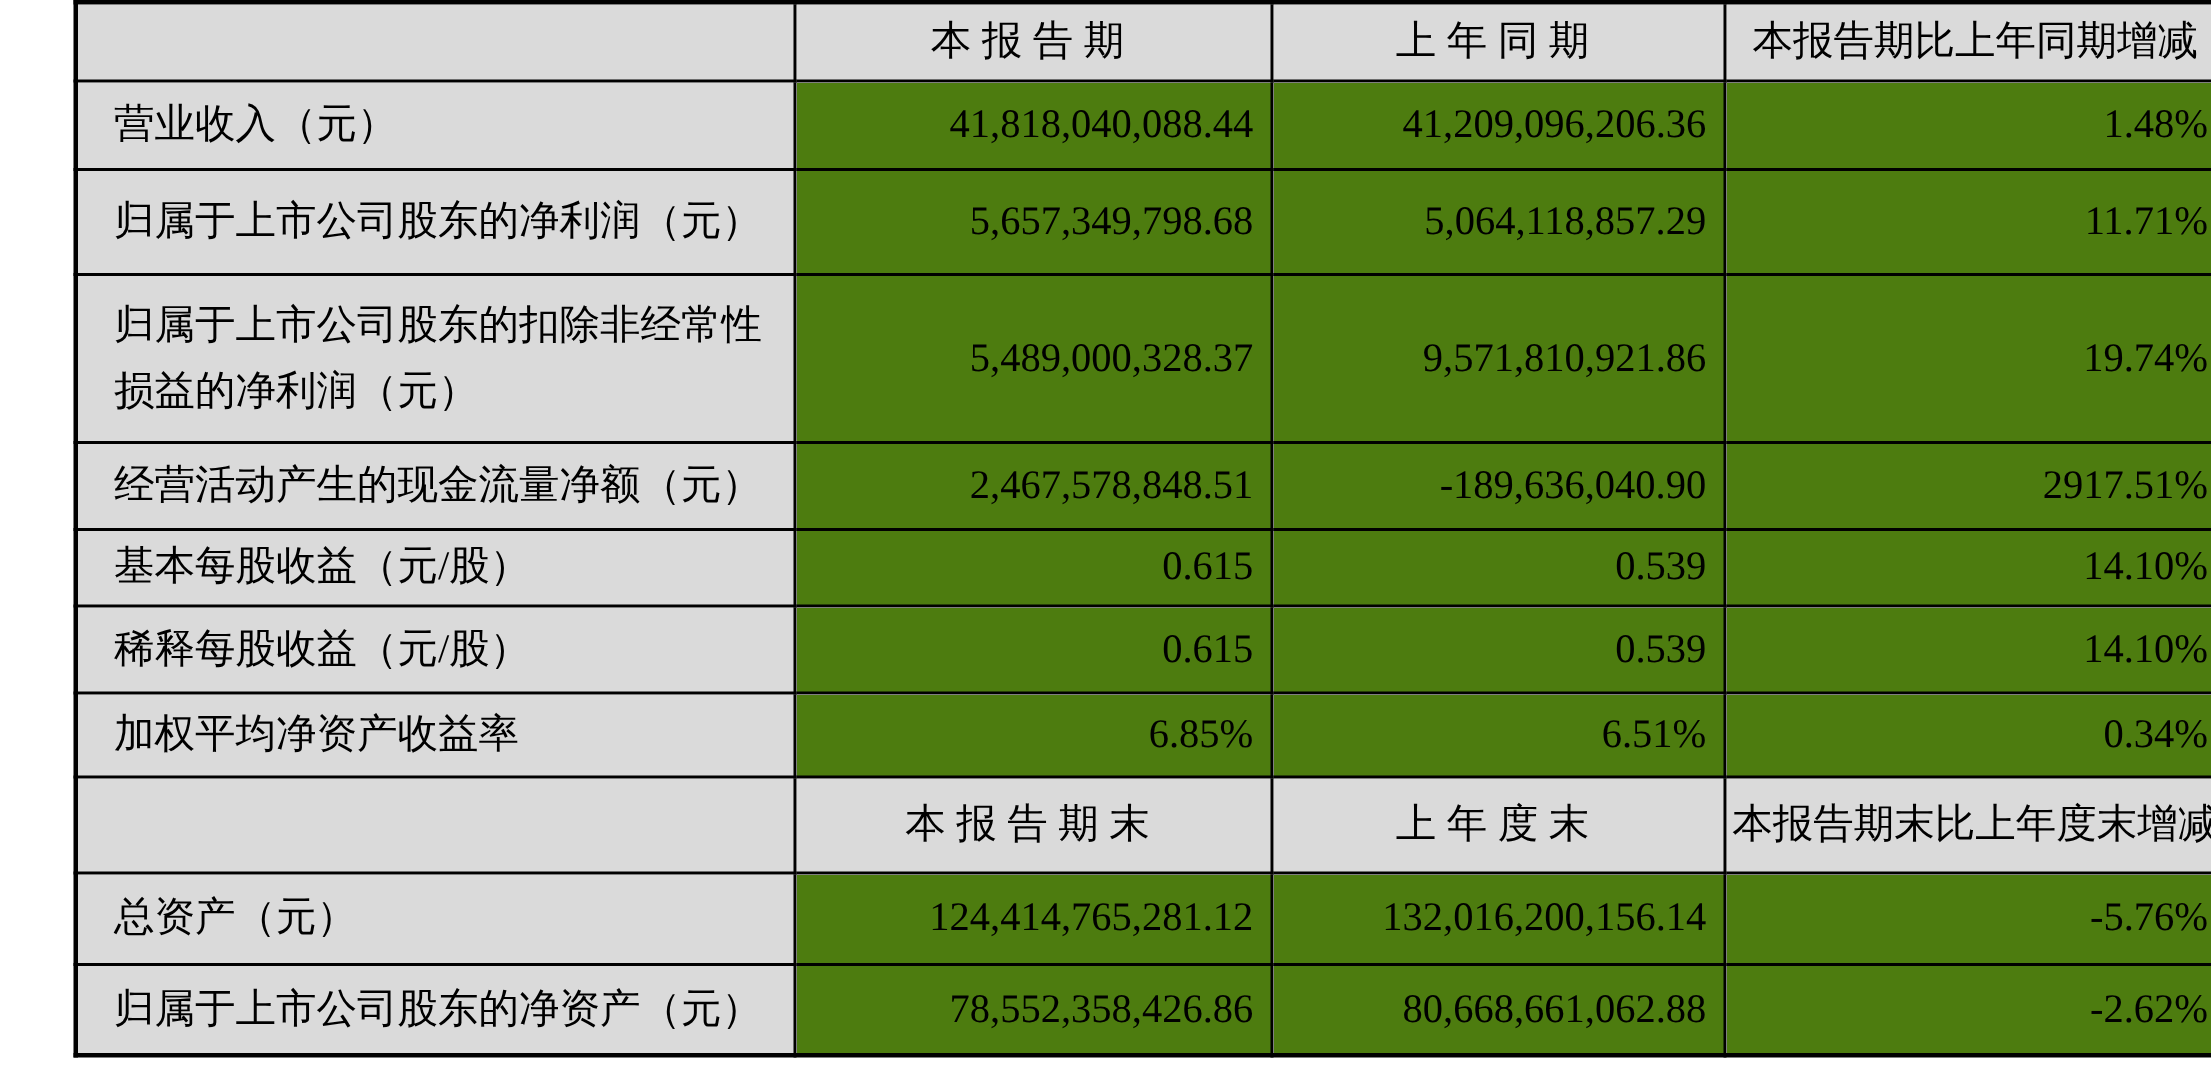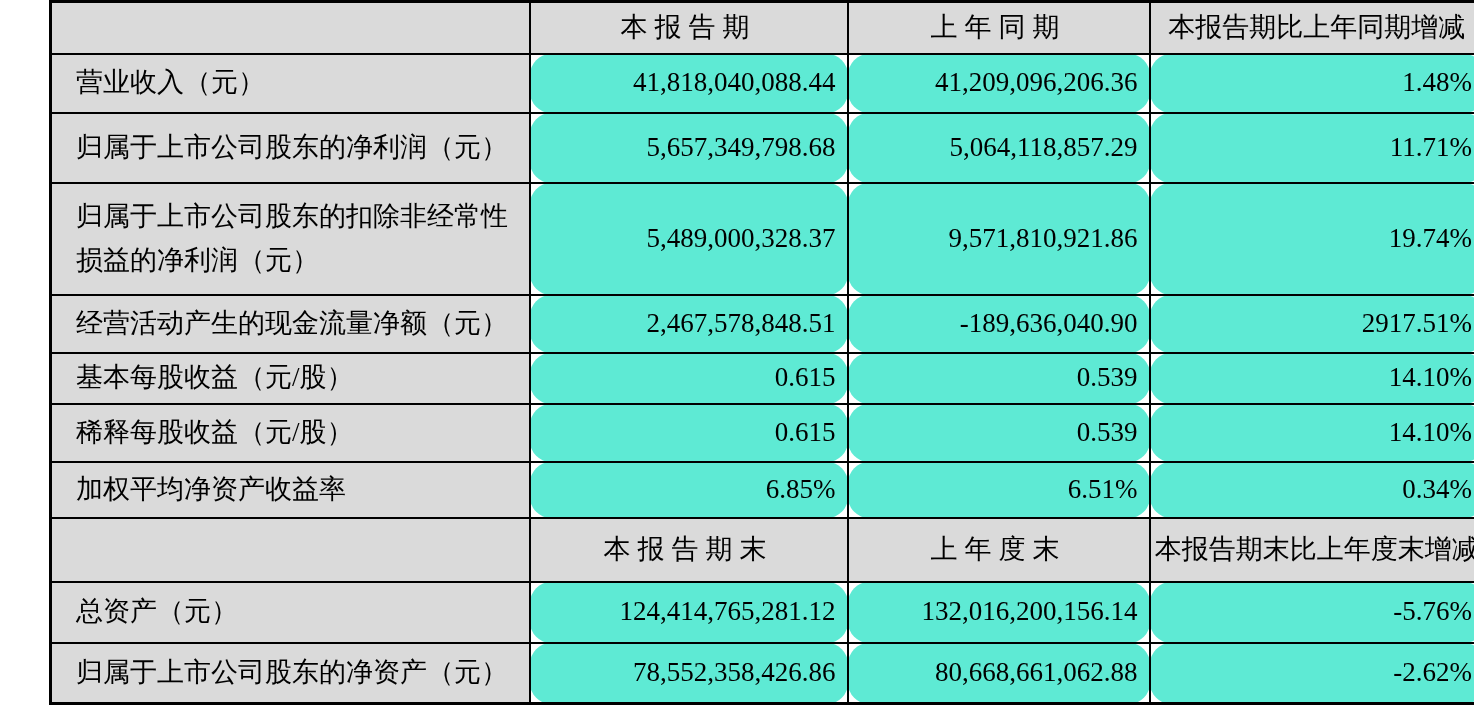--- a/index.html
+++ b/index.html
@@ -41,25 +41,24 @@
   }
   td.hdr.spread {
     letter-spacing: 7px;
   }
   td.lbl {
     background: #dadada;
     text-align: left;
     padding: 2px 4px 2px 24px;
   }
   td.num {
-    background: #5eead4;
+    background: #4d7c0f;
     text-align: right;
     padding: 0 11px 0 4px;
     white-space: nowrap;
-    border-radius: 21px;
   }
 </style>
 </head>
 <body>
 
 <div class="sheet">
   <table class="fin">
     <colgroup>
       <col style="width:479px">
       <col style="width:318px">

